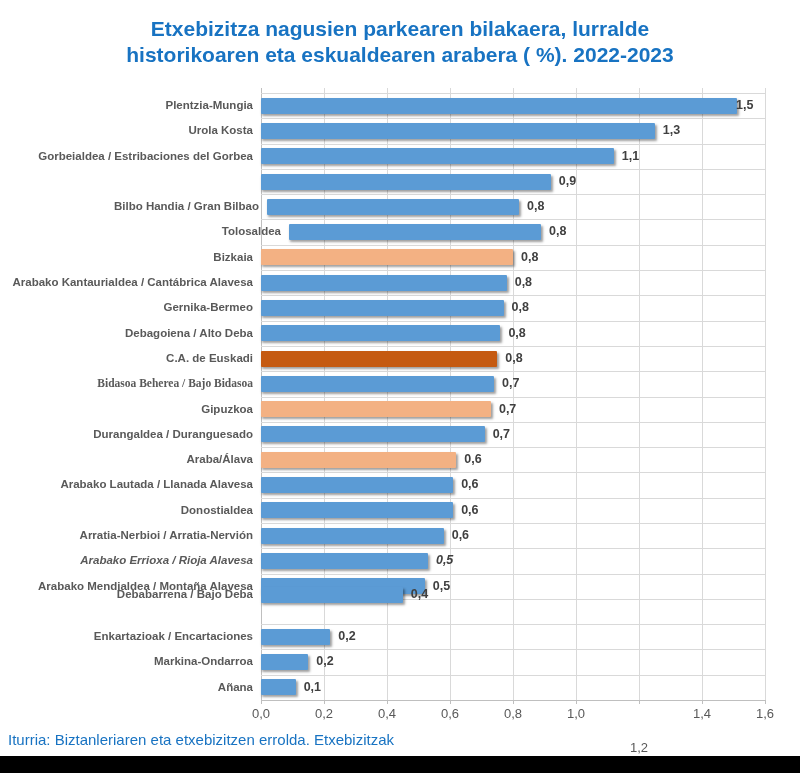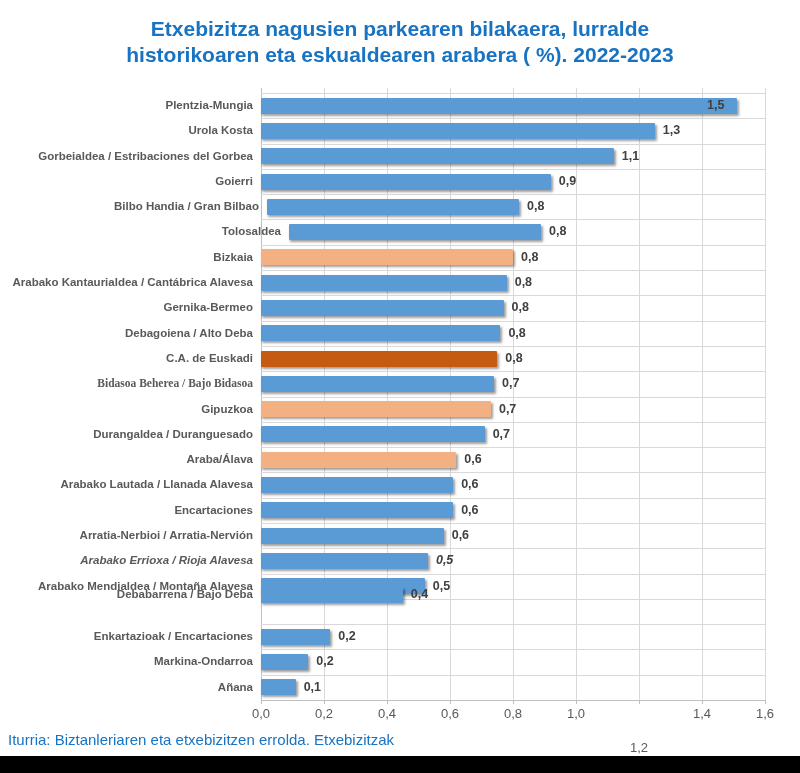--- a/index.html
+++ b/index.html
@@ -123,34 +123,33 @@
       <div class="hline" style="left: 261px; width: 504px; top: 598.833px;"></div>
       <div class="hline" style="left: 261px; width: 504px; top: 624.125px;"></div>
       <div class="hline" style="left: 261px; width: 504px; top: 649.417px;"></div>
       <div class="hline" style="left: 261px; width: 504px; top: 674.708px;"></div>
       <div class="hline axisline" style="left: 261px; width: 504px; top: 700px;"></div>
     </div>
   <div class="rows-layer" id="rows">
       <div class="bar-row" style="top: 93px; height: 25.2917px;">
         <div class="cat-label" style="line-height: 25.2917px;">Plentzia-Mungia</div>
         <div class="bar" style="left: 261px; top: 4.64583px; width: 475.65px; background: rgb(91, 155, 213);"></div>
-        <div class="val-label" style="left: 707px; line-height: 25.2917px; text-align: center;">1,5</div>
+        <div class="val-label" style="left: 736px; line-height: 25.2917px; text-align: center;">1,5</div>
       </div>
       <div class="bar-row" style="top: 118.292px; height: 25.2917px;">
         <div class="cat-label" style="line-height: 25.2917px;">Urola Kosta</div>
         <div class="bar" style="left: 261px; top: 4.64583px; width: 393.75px; background: rgb(91, 155, 213);"></div>
         <div class="val-label" style="left: 662.75px; line-height: 25.2917px;">1,3</div>
       </div>
       <div class="bar-row" style="top: 143.583px; height: 25.2917px;">
         <div class="cat-label" style="line-height: 25.2917px;">Gorbeialdea / Estribaciones del Gorbea</div>
         <div class="bar" style="left: 261px; top: 4.64583px; width: 352.8px; background: rgb(91, 155, 213);"></div>
         <div class="val-label" style="left: 621.8px; line-height: 25.2917px;">1,1</div>
       </div>
       <div class="bar-row" style="top: 168.875px; height: 25.2917px;">
-        <div class="cat-label" style="line-height: 25.2917px;">Goierri</div>
         <div class="bar" style="left: 261px; top: 4.64583px; width: 289.8px; background: rgb(91, 155, 213);"></div>
         <div class="val-label" style="left: 558.8px; line-height: 25.2917px;">0,9</div>
       </div>
       <div class="bar-row" style="top: 194.167px; height: 25.2917px; margin-left: 6px;">
         <div class="cat-label" style="line-height: 25.2917px;">Bilbo Handia / Gran Bilbao</div>
         <div class="bar" style="left: 261px; top: 4.64583px; width: 252px; background: rgb(91, 155, 213);"></div>
         <div class="val-label" style="left: 521px; line-height: 25.2917px;">0,8</div>
       </div>
       <div class="bar-row" style="top: 219.458px; height: 25.2917px; margin-left: 28px;">
         <div class="cat-label" style="line-height: 25.2917px;">Tolosaldea</div>
@@ -201,21 +200,21 @@
         <div class="cat-label" style="line-height: 25.2917px;">Araba/Álava</div>
         <div class="bar" style="left: 261px; top: 4.64583px; width: 195.3px; background: rgb(243, 177, 131);"></div>
         <div class="val-label" style="left: 464.3px; line-height: 25.2917px;">0,6</div>
       </div>
       <div class="bar-row" style="top: 472.375px; height: 25.2917px;">
         <div class="cat-label" style="line-height: 25.2917px;">Arabako Lautada / Llanada Alavesa</div>
         <div class="bar" style="left: 261px; top: 4.64583px; width: 192.15px; background: rgb(91, 155, 213);"></div>
         <div class="val-label" style="left: 461.15px; line-height: 25.2917px;">0,6</div>
       </div>
       <div class="bar-row" style="top: 497.667px; height: 25.2917px;">
-        <div class="cat-label" style="line-height: 25.2917px;">Encartaciones</div>
+        <div class="cat-label" style="line-height: 25.2917px;">Donostialdea</div>
         <div class="bar" style="left: 261px; top: 4.64583px; width: 192.15px; background: rgb(91, 155, 213);"></div>
         <div class="val-label" style="left: 461.15px; line-height: 25.2917px;">0,6</div>
       </div>
       <div class="bar-row" style="top: 522.958px; height: 25.2917px;">
         <div class="cat-label" style="line-height: 25.2917px;">Arratia-Nerbioi / Arratia-Nervión</div>
         <div class="bar" style="left: 261px; top: 4.64583px; width: 182.7px; background: rgb(91, 155, 213);"></div>
         <div class="val-label" style="left: 451.7px; line-height: 25.2917px;">0,6</div>
       </div>
       <div class="bar-row" style="top: 548.25px; height: 25.2917px; font-style: italic;">
         <div class="cat-label" style="line-height: 25.2917px;">Arabako Errioxa / Rioja Alavesa</div>

